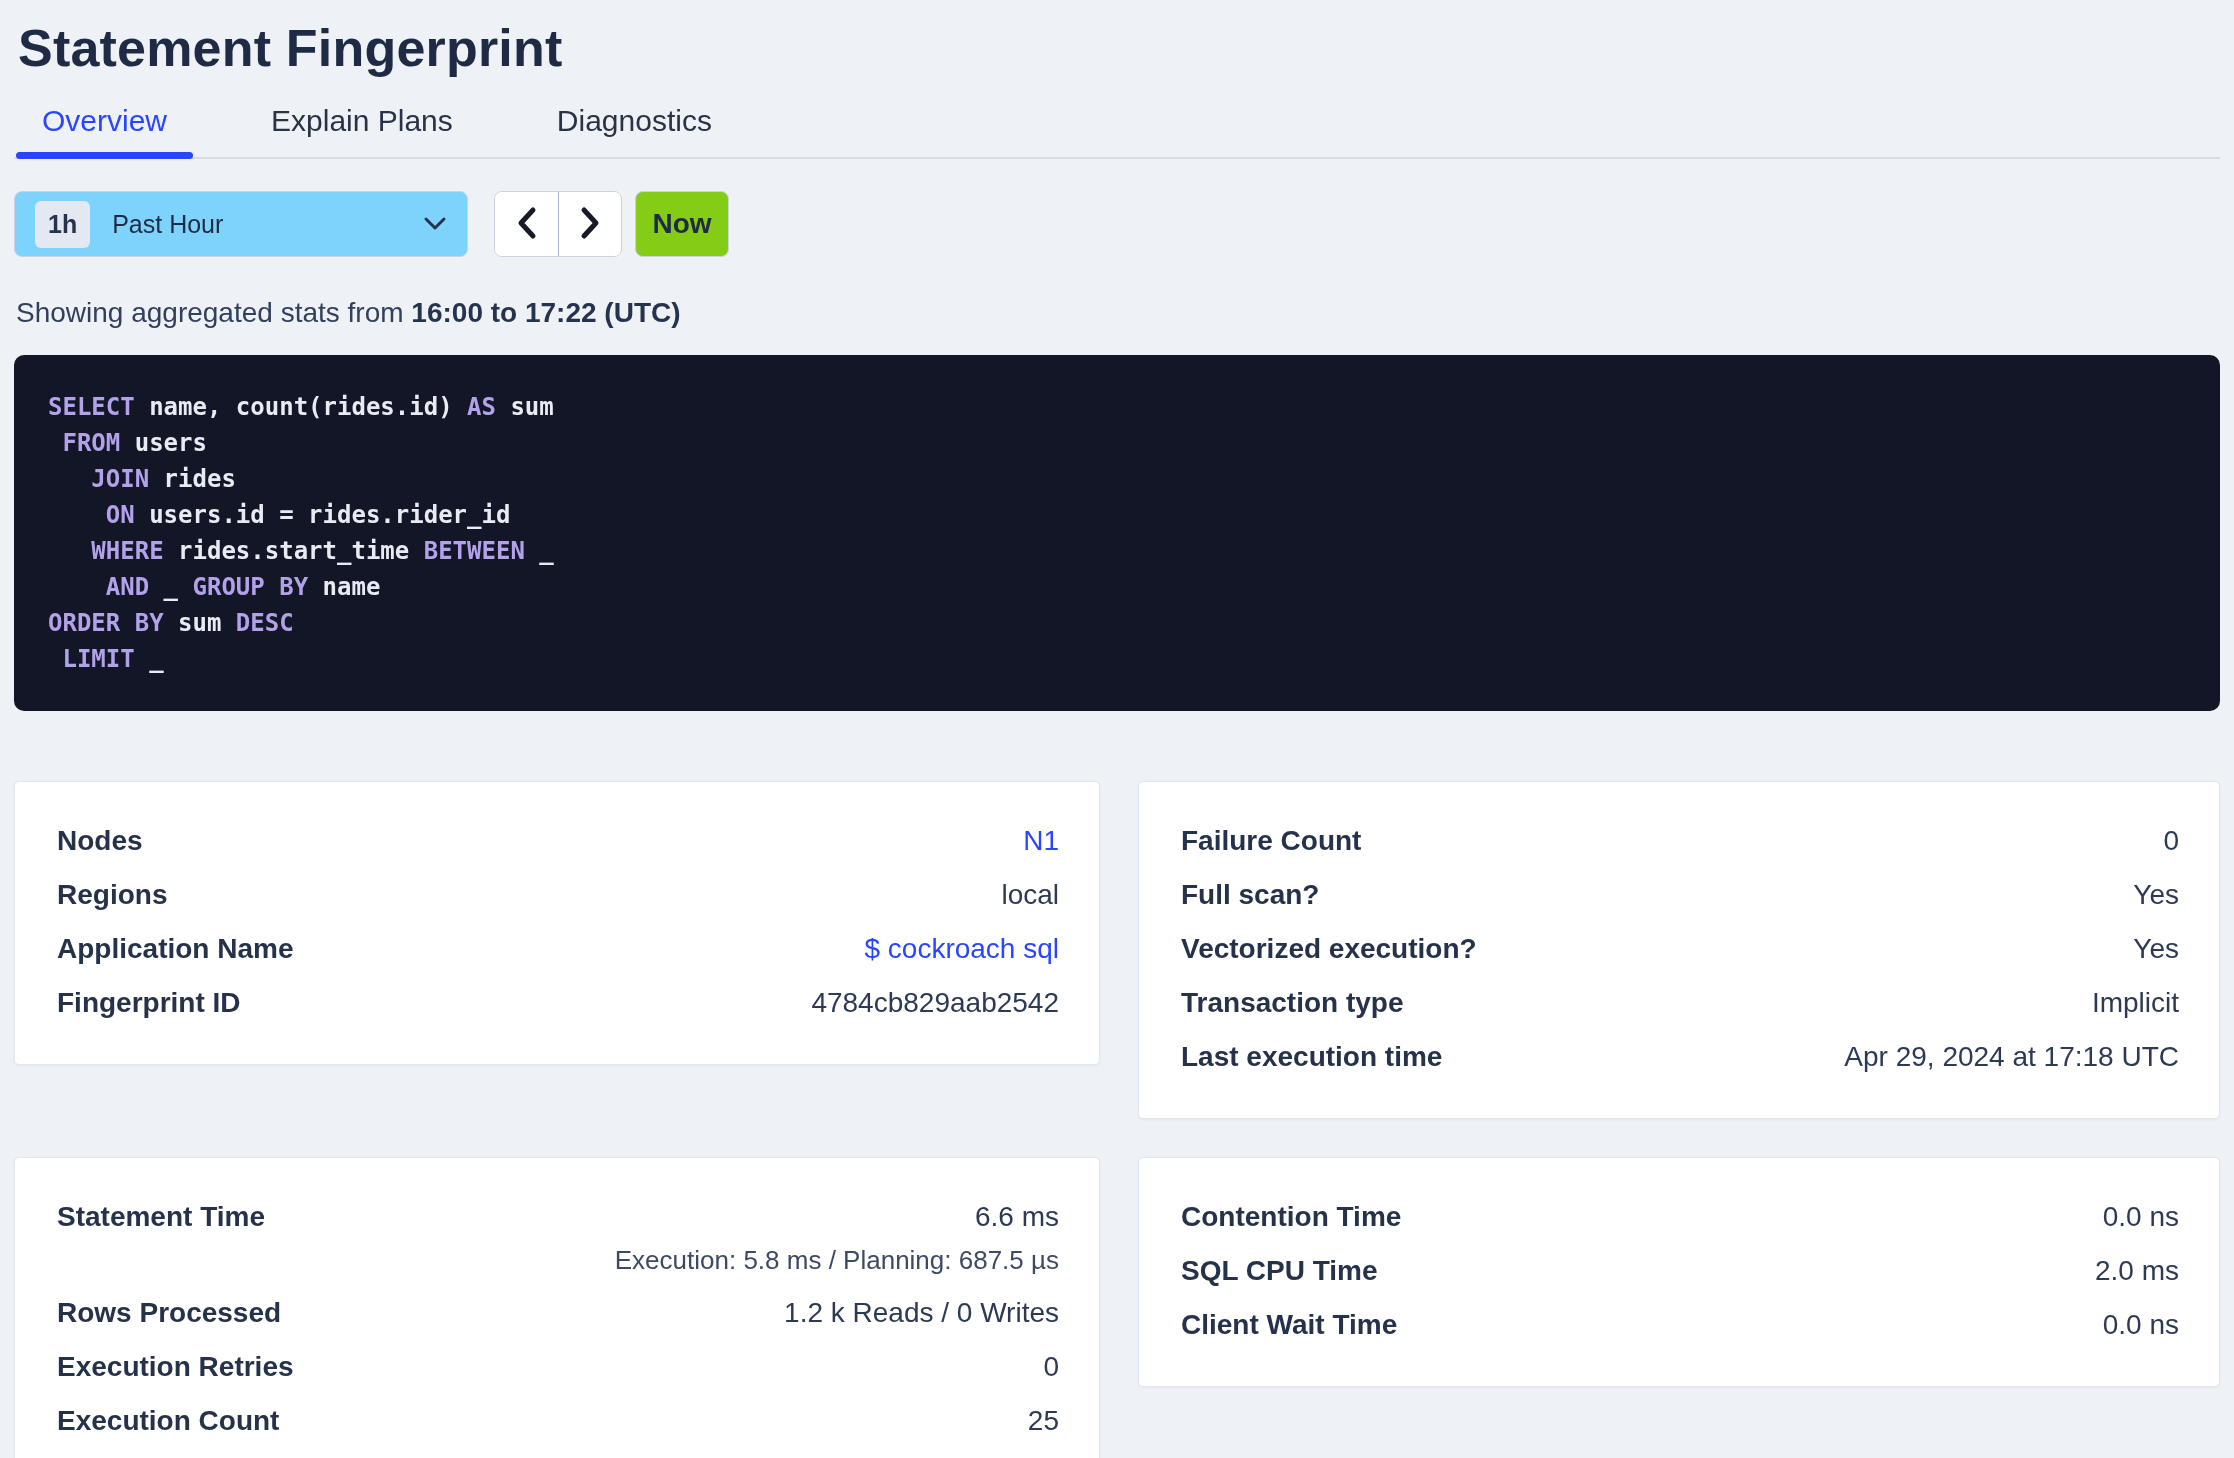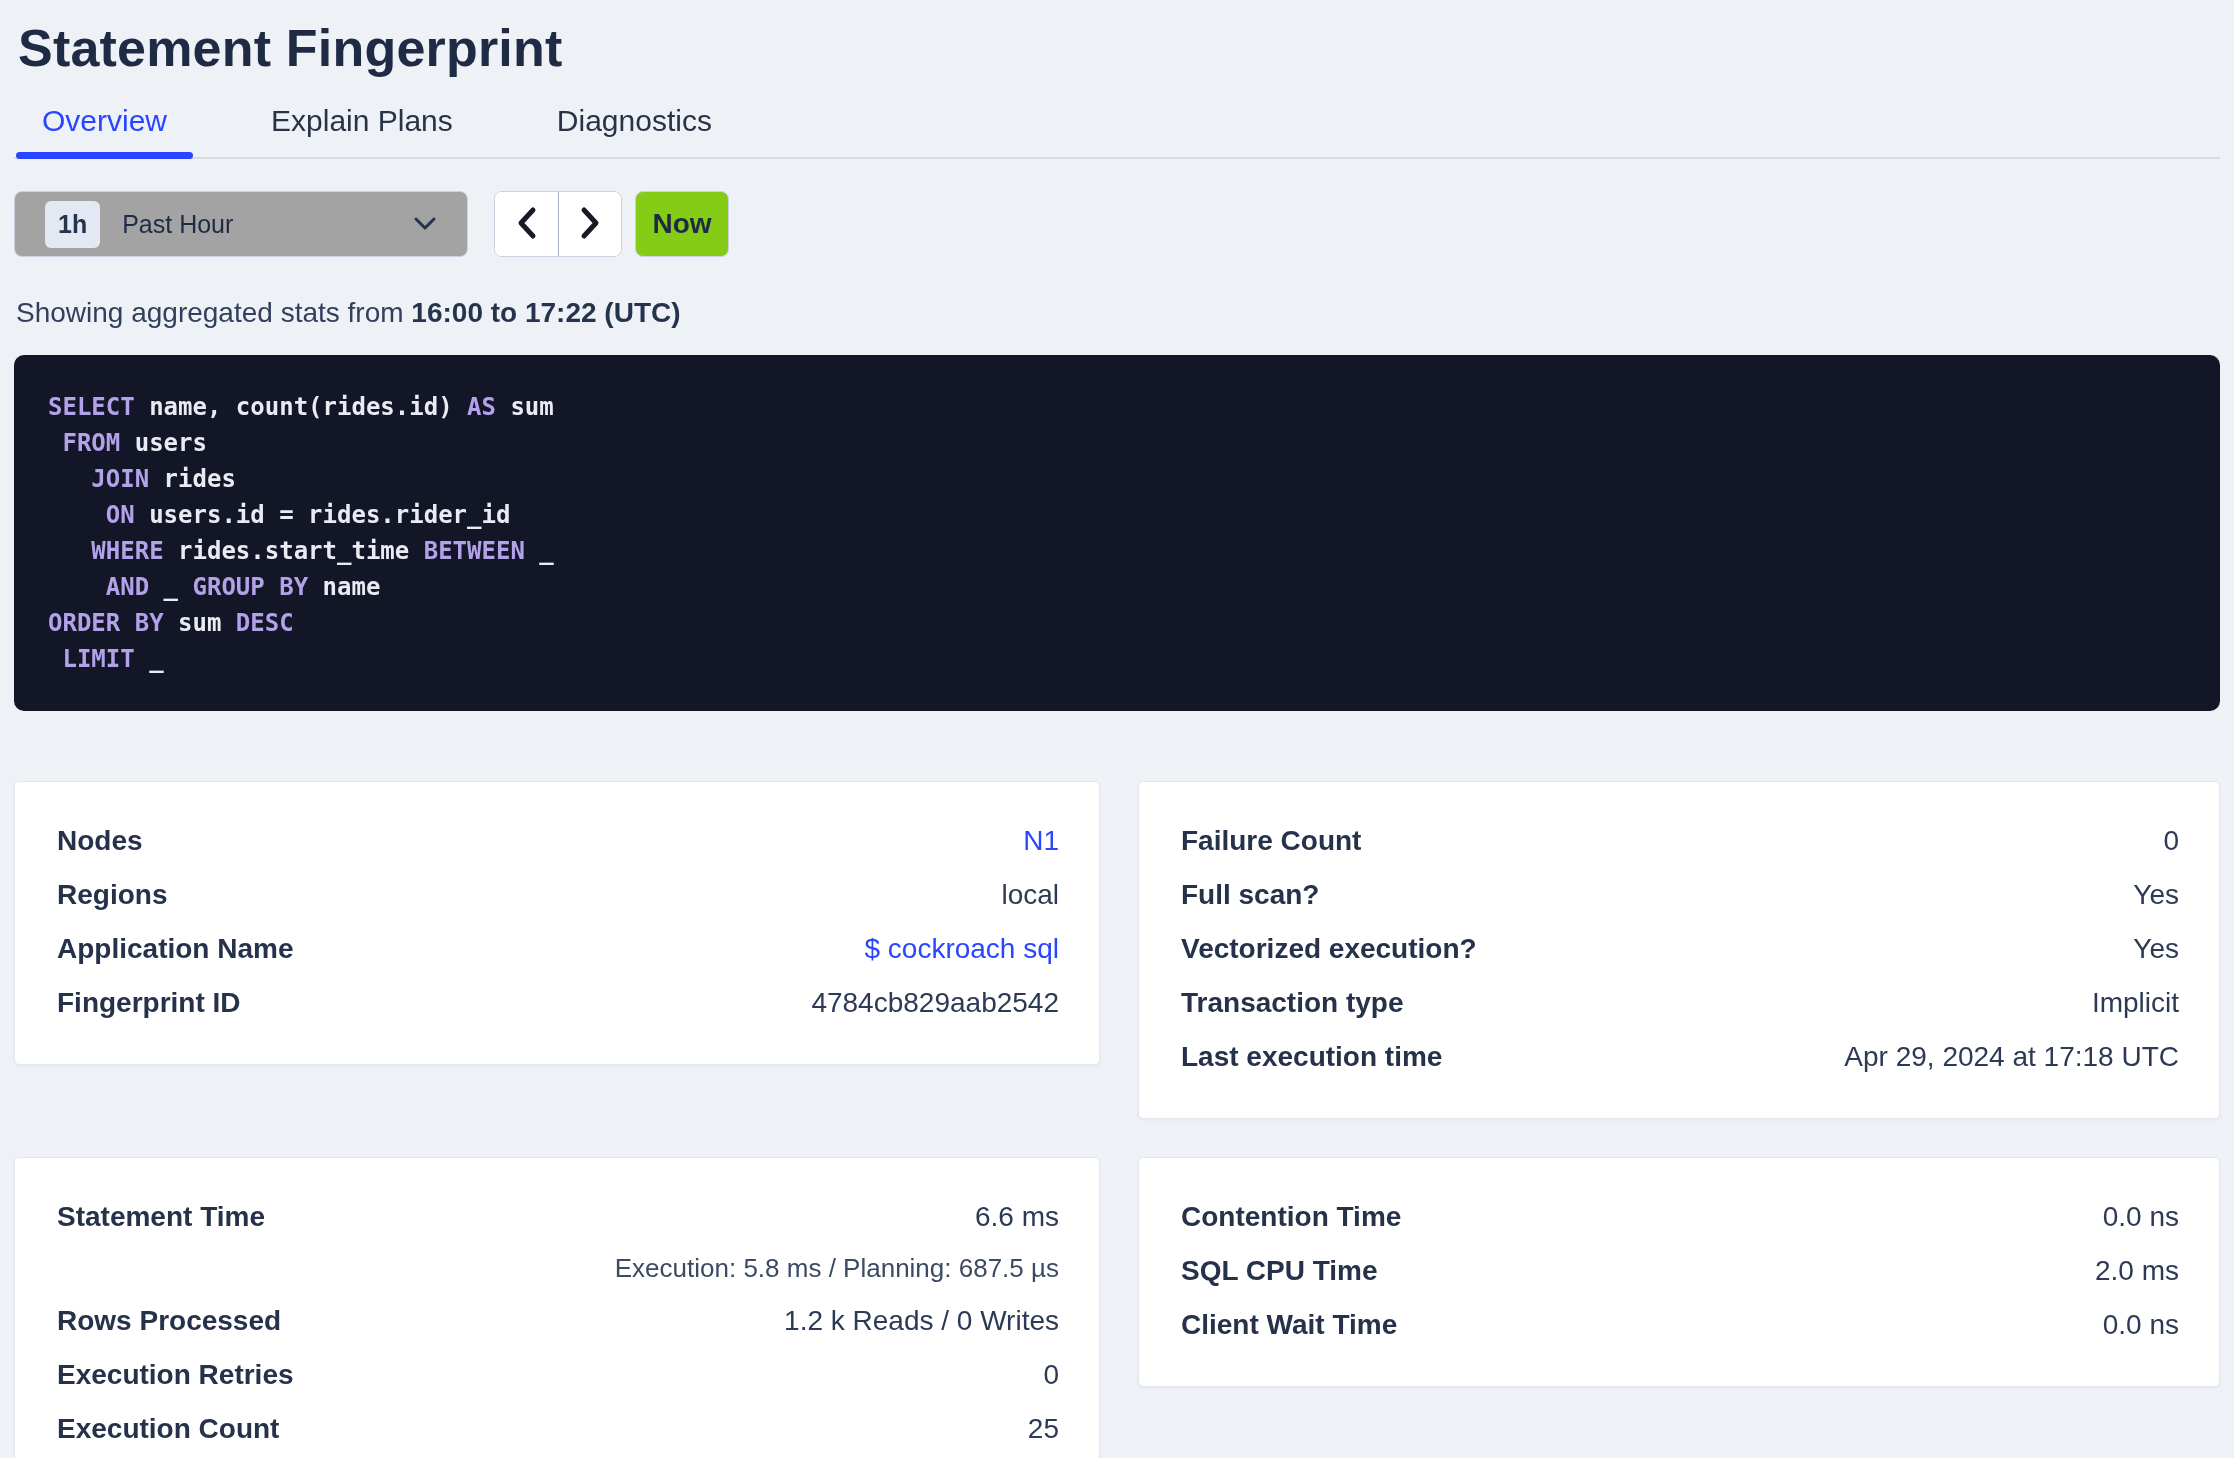--- a/index.html
+++ b/index.html
@@ -38,22 +38,22 @@
   .tab.active { color: #2945ff; }
   .tab.active::after {
     content: ""; position: absolute; left: 0; right: 0; bottom: -2px;
     height: 7px; border-radius: 4px; background: #2945ff;
   }
 
   
   .controls { display: flex; align-items: stretch; margin-top: 32px; height: 66px; }
   .range-select {
     width: 454px; display: flex; align-items: center;
-    background: #a3a3a3; border: 1px solid #c9d1e3; border-radius: 8px;
-    padding: 0 30px; cursor: pointer;
+    background: #7dd3fc; border: 1px solid #c9d1e3; border-radius: 8px;
+    padding: 0 20px; cursor: pointer;
   }
   .range-badge {
     background: #e4e8f2; border-radius: 6px;
     font-weight: bold; font-size: 25px; color: #26334d;
     padding: 9px 13px; margin-right: 22px;
   }
   .range-label { font-size: 25px; color: #1f2b45; }
   .range-select .chev { margin-left: auto; display: flex; align-items: center; }
 
   .arrow-group {
@@ -109,21 +109,21 @@
     box-shadow: 0 1px 3px rgba(30,40,60,0.05);
   }
   .card-row {
     display: flex; justify-content: space-between; align-items: baseline;
     padding: 11px 0;
   }
   .stat-label { font-size: 28px; line-height: 32px; font-weight: bold; color: #26324a; }
   .value-wrap { text-align: right; }
   .stat-value { font-size: 28px; line-height: 32px; color: #2c3a55; }
   .stat-value.link { color: #2945ff; cursor: pointer; }
-  .stat-subvalue { font-size: 26px; line-height: 30px; color: #3d4a63; margin-top: 20px; }
+  .stat-subvalue { font-size: 26px; line-height: 30px; color: #3d4a63; margin-top: 12px; }
 </style>
 </head>
 <body>
 
 <div class="page">
 
   <h1 class="page-title">Statement Fingerprint</h1>
 
   <div class="tabbar" id="tabbar">
       <div class="tab active">Overview</div>

